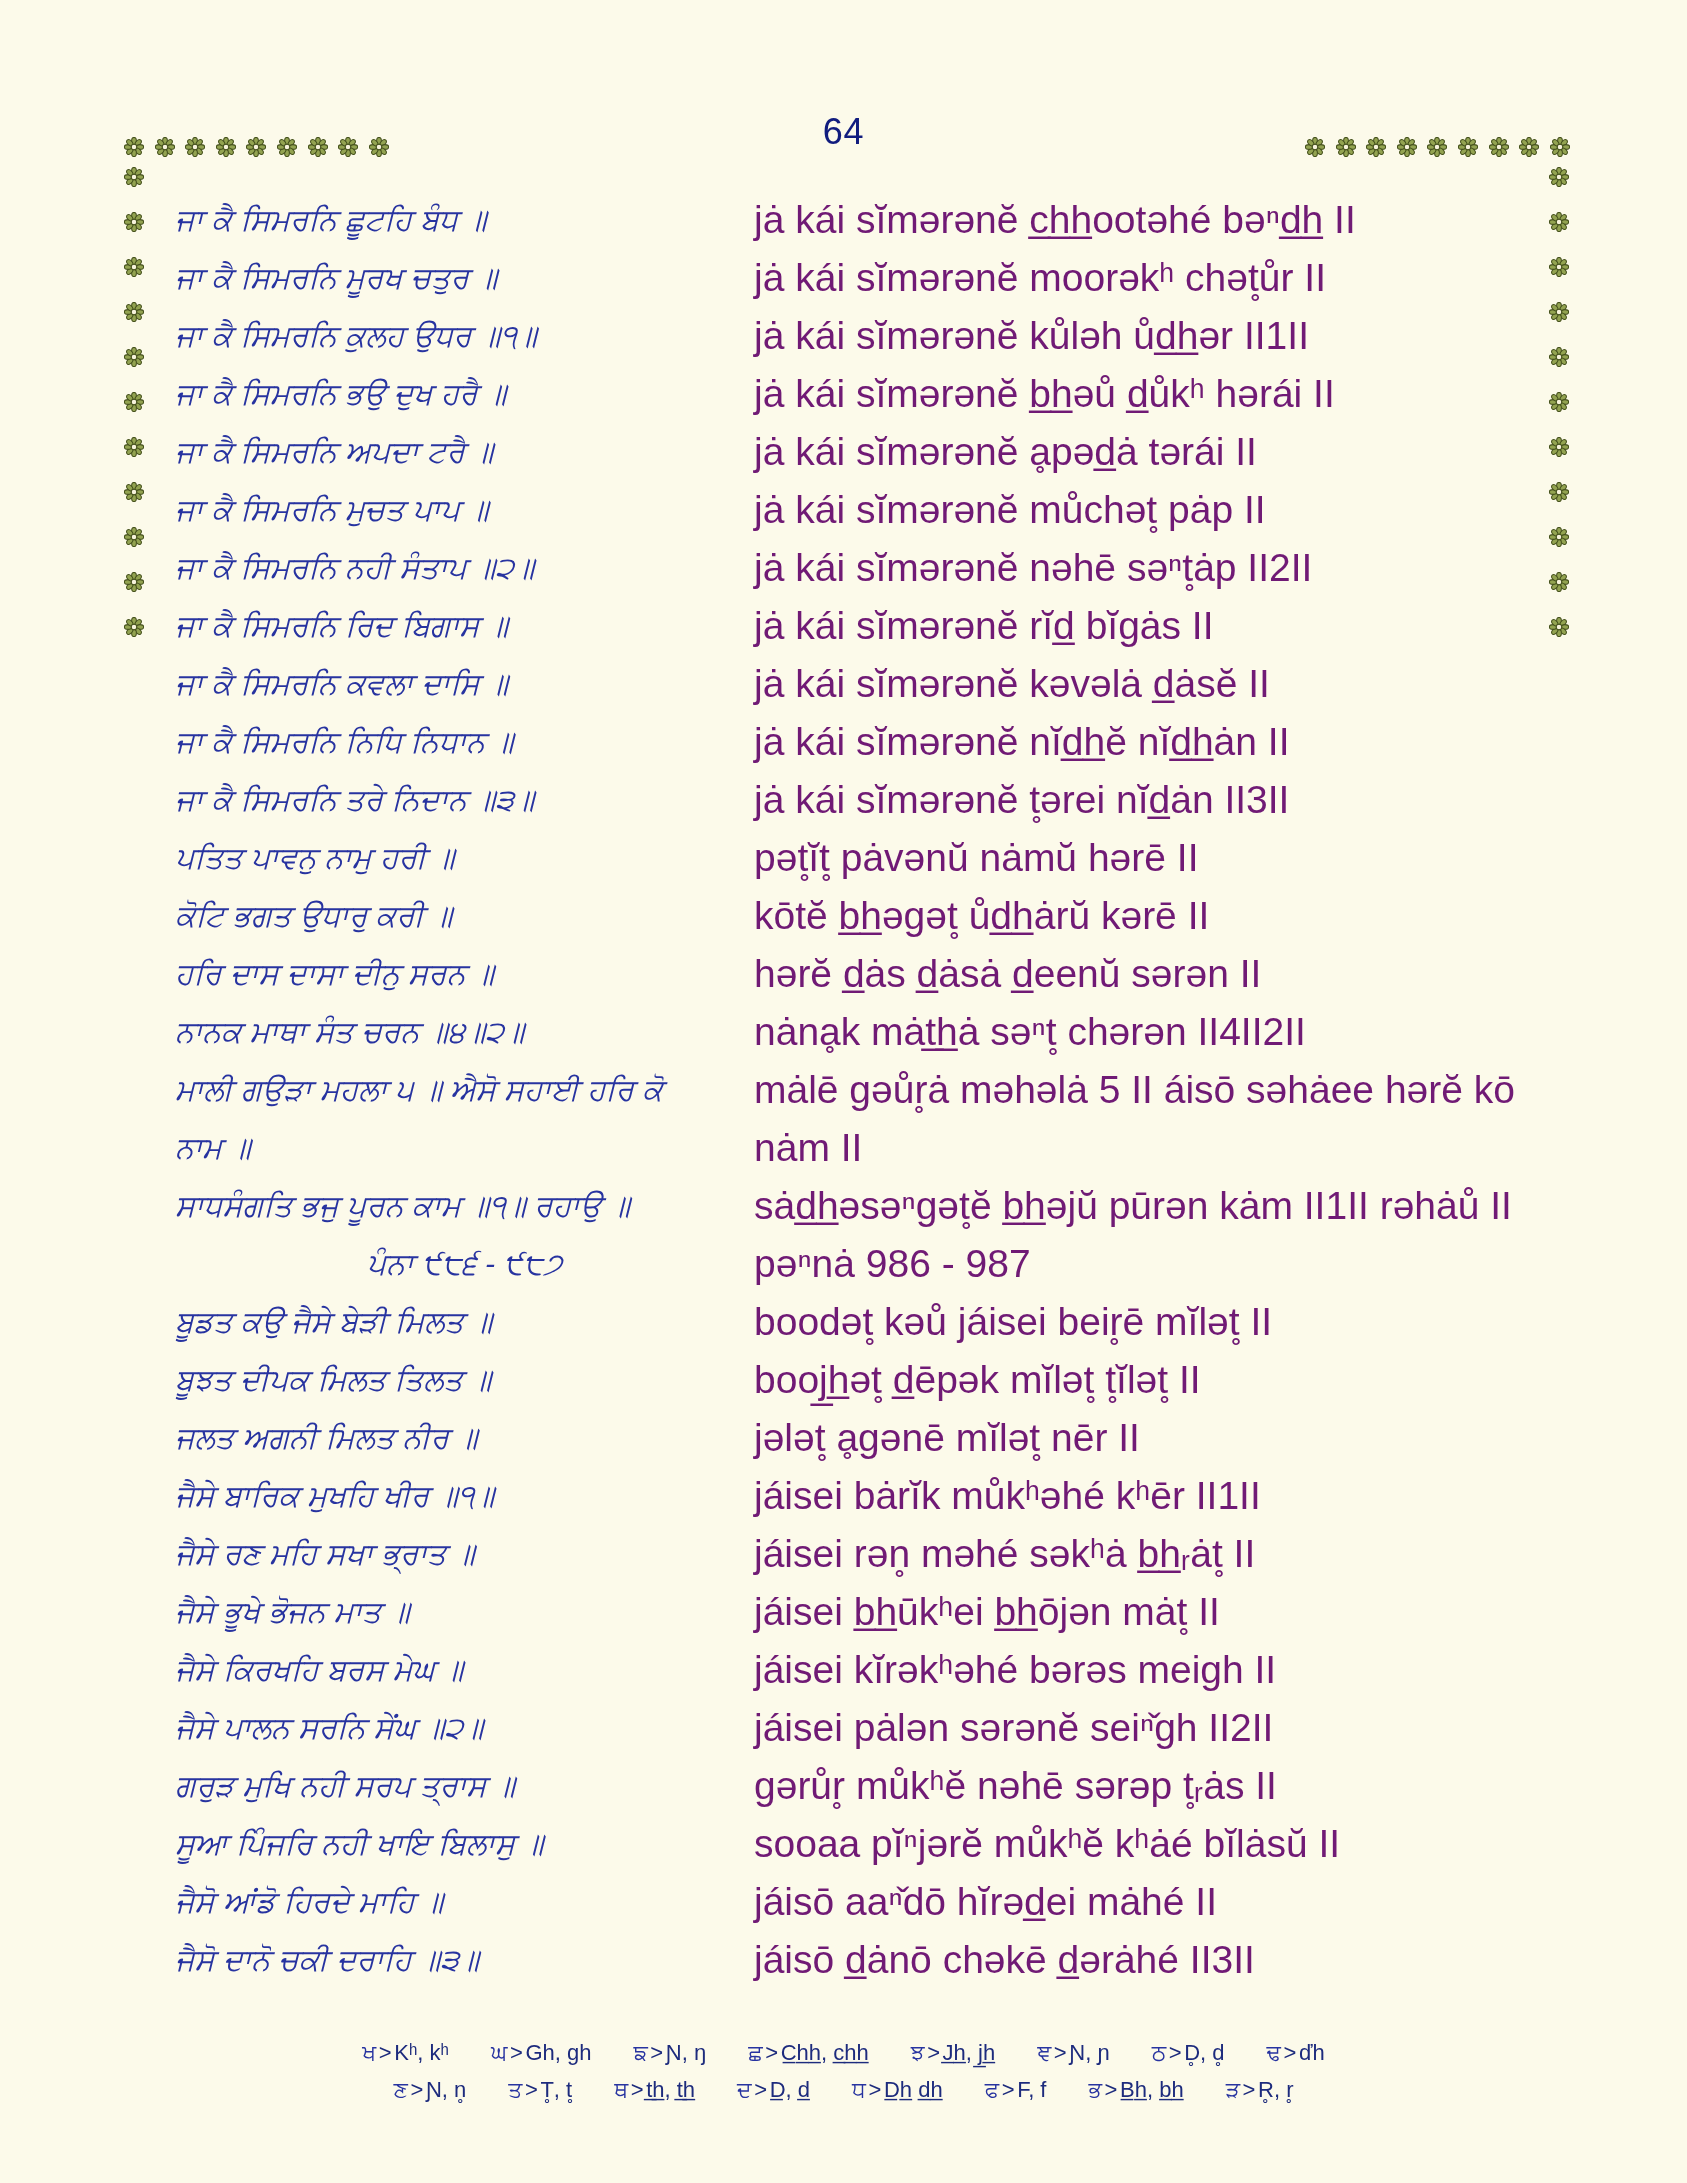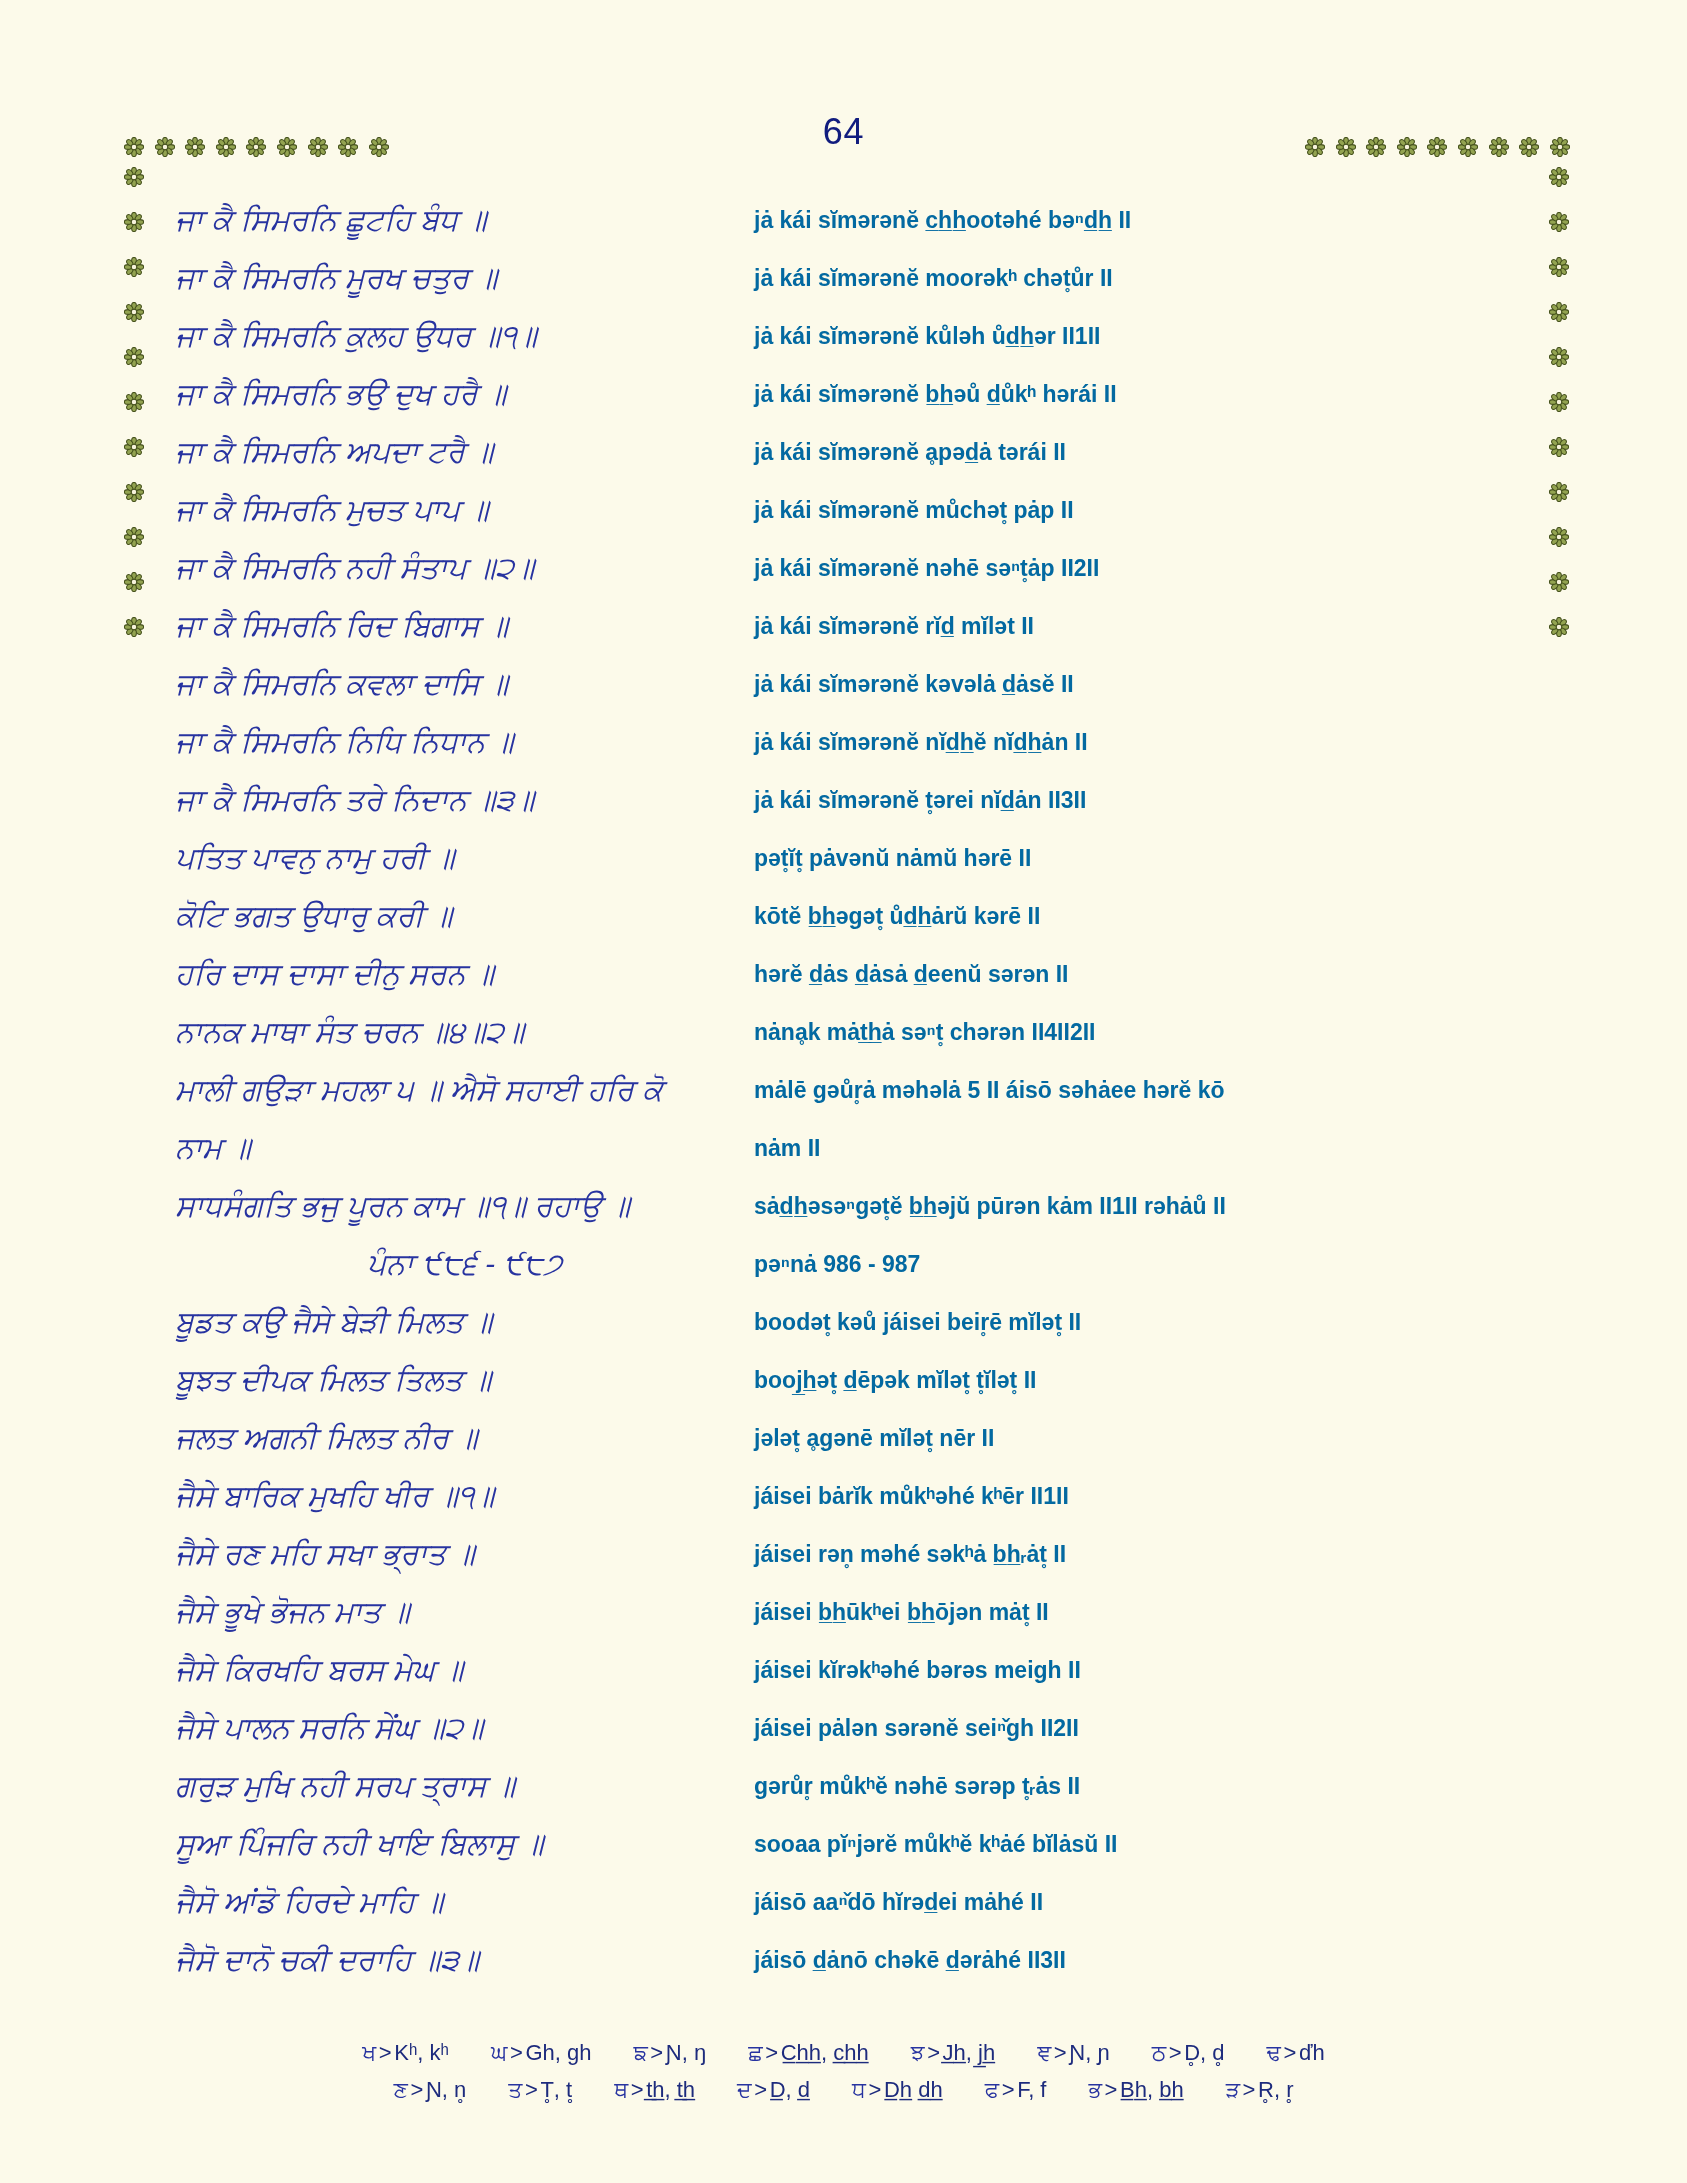--- a/index.html
+++ b/index.html
@@ -24,21 +24,21 @@
   .orn-col-left{left:124px;top:167px;}
   .orn-col-right{left:1549px;top:167px;}
   .flower{width:20px;height:20px;display:block;}
   
   .verse-grid{
     position:absolute;left:175px;top:191px;width:1442px;
     display:grid;grid-template-columns:579px auto;grid-auto-rows:58px;
   }
   .cell{white-space:nowrap;line-height:58px;}
   .g-cell{font-size:30px;color:#2733A0;overflow:hidden;font-style:italic;}
-  .l-cell{font-size:23px;color:#0369a1;font-weight:700;}
+  .l-cell{font-size:39px;color:#701a75;font-weight:400;}
   .centered-g{text-align:center;overflow:visible;}
   .centered-l{}
   
   .legend{
     position:absolute;left:0;top:2034px;width:1687px;
     display:flex;flex-direction:column;align-items:center;gap:0;
   }
   .legend-row{display:flex;justify-content:center;gap:42px;font-size:22px;line-height:37px;color:#1D2B7D;}
   .legend-item{white-space:nowrap;}
   .lg-g{color:#2733A0;}
@@ -208,21 +208,21 @@
       <div class="cell l-cell">jȧ kái sĭmərənĕ kůləh ůd̲h̲ər II1II</div>
       <div class="cell g-cell">ਜਾ ਕੈ ਸਿਮਰਨਿ ਭਉ ਦੁਖ ਹਰੈ ॥</div>
       <div class="cell l-cell">jȧ kái sĭmərənĕ b̲h̲əů d̲ůkʰ hərái II</div>
       <div class="cell g-cell">ਜਾ ਕੈ ਸਿਮਰਨਿ ਅਪਦਾ ਟਰੈ ॥</div>
       <div class="cell l-cell">jȧ kái sĭmərənĕ ḁpəd̲ȧ tərái II</div>
       <div class="cell g-cell">ਜਾ ਕੈ ਸਿਮਰਨਿ ਮੁਚਤ  ਪਾਪ ॥</div>
       <div class="cell l-cell">jȧ kái sĭmərənĕ můchət̥  pȧp II</div>
       <div class="cell g-cell">ਜਾ ਕੈ ਸਿਮਰਨਿ ਨਹੀ ਸੰਤਾਪ ॥੨॥</div>
       <div class="cell l-cell">jȧ kái sĭmərənĕ nəhē  səⁿt̥ȧp II2II</div>
       <div class="cell g-cell">ਜਾ ਕੈ ਸਿਮਰਨਿ ਰਿਦ ਬਿਗਾਸ ॥</div>
-      <div class="cell l-cell">jȧ kái sĭmərənĕ rĭd̲  mĭlət II</div>
+      <div class="cell l-cell">jȧ kái sĭmərənĕ rĭd̲  bĭgȧs II</div>
       <div class="cell g-cell">ਜਾ ਕੈ ਸਿਮਰਨਿ ਕਵਲਾ ਦਾਸਿ ॥</div>
       <div class="cell l-cell">jȧ kái sĭmərənĕ kəvəlȧ d̲ȧsĕ II</div>
       <div class="cell g-cell">ਜਾ ਕੈ ਸਿਮਰਨਿ ਨਿਧਿ ਨਿਧਾਨ ॥</div>
       <div class="cell l-cell">jȧ kái sĭmərənĕ nĭd̲h̲ĕ nĭd̲h̲ȧn II</div>
       <div class="cell g-cell">ਜਾ ਕੈ ਸਿਮਰਨਿ ਤਰੇ ਨਿਦਾਨ ॥੩॥</div>
       <div class="cell l-cell">jȧ kái sĭmərənĕ t̥ərei nĭd̲ȧn II3II</div>
       <div class="cell g-cell">ਪਤਿਤ ਪਾਵਨੁ ਨਾਮੁ ਹਰੀ ॥</div>
       <div class="cell l-cell">pət̥ĭt̥  pȧvənŭ nȧmŭ hərē II</div>
       <div class="cell g-cell">ਕੋਟਿ ਭਗਤ ਉਧਾਰੁ ਕਰੀ ॥</div>
       <div class="cell l-cell">kōtĕ b̲h̲əgət̥ ůd̲h̲ȧrŭ  kərē II</div>

